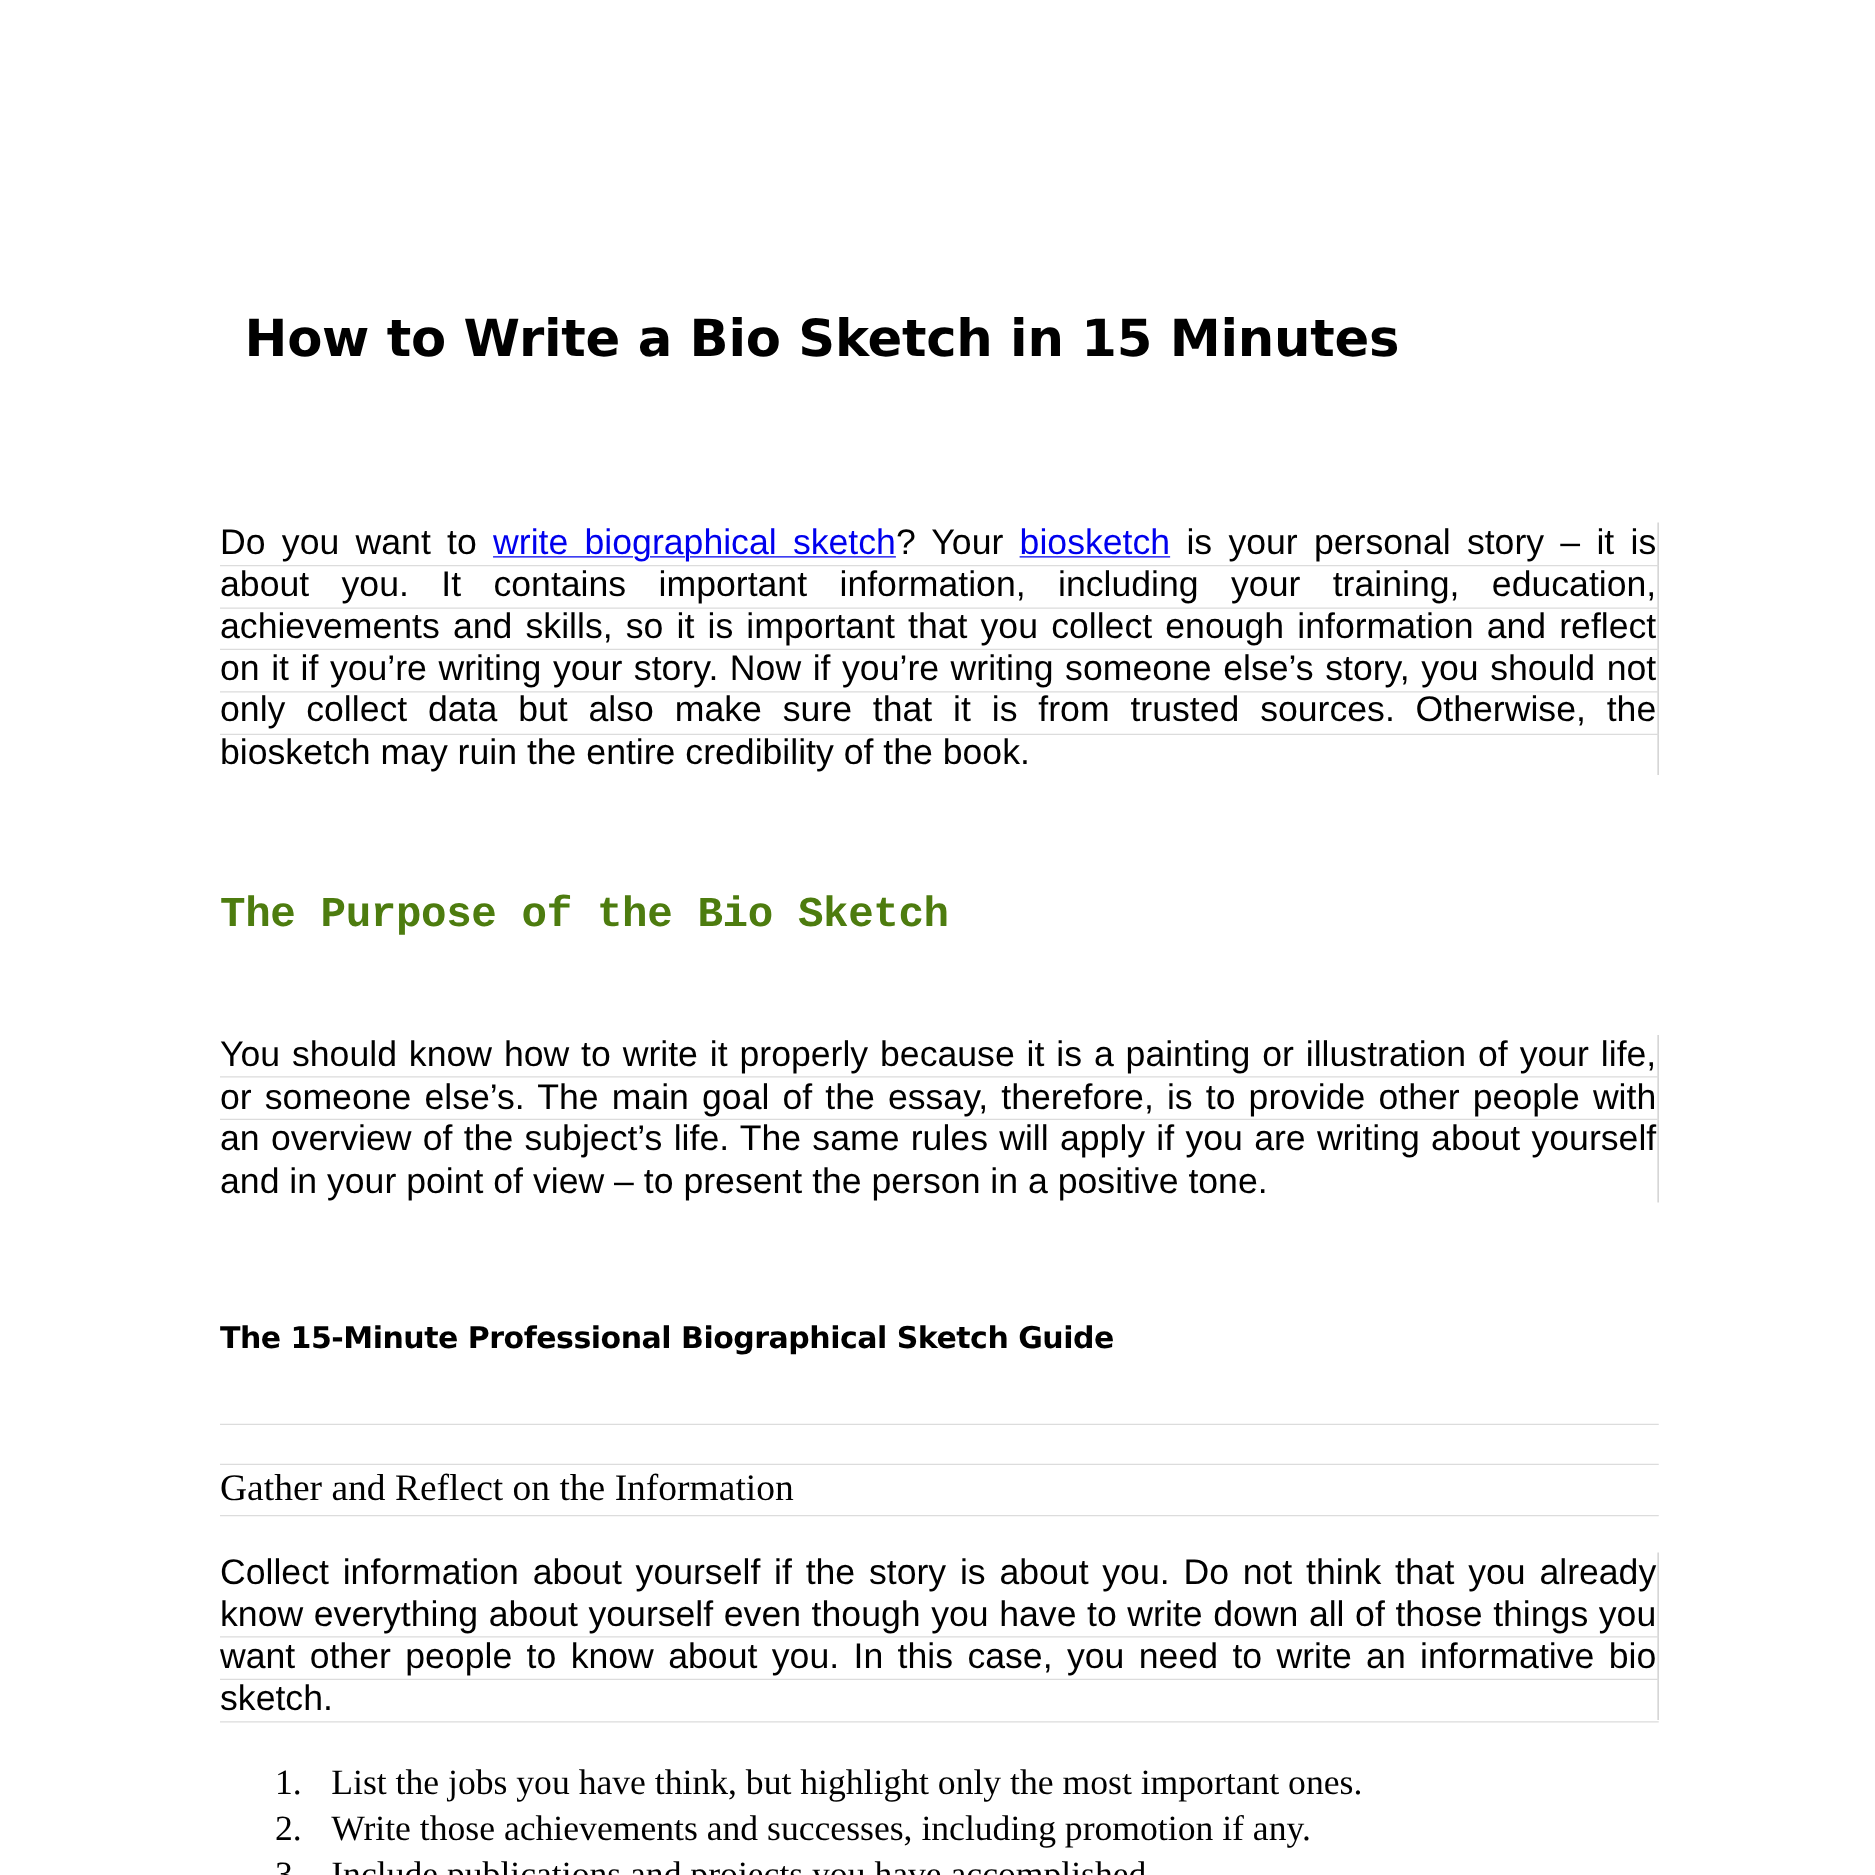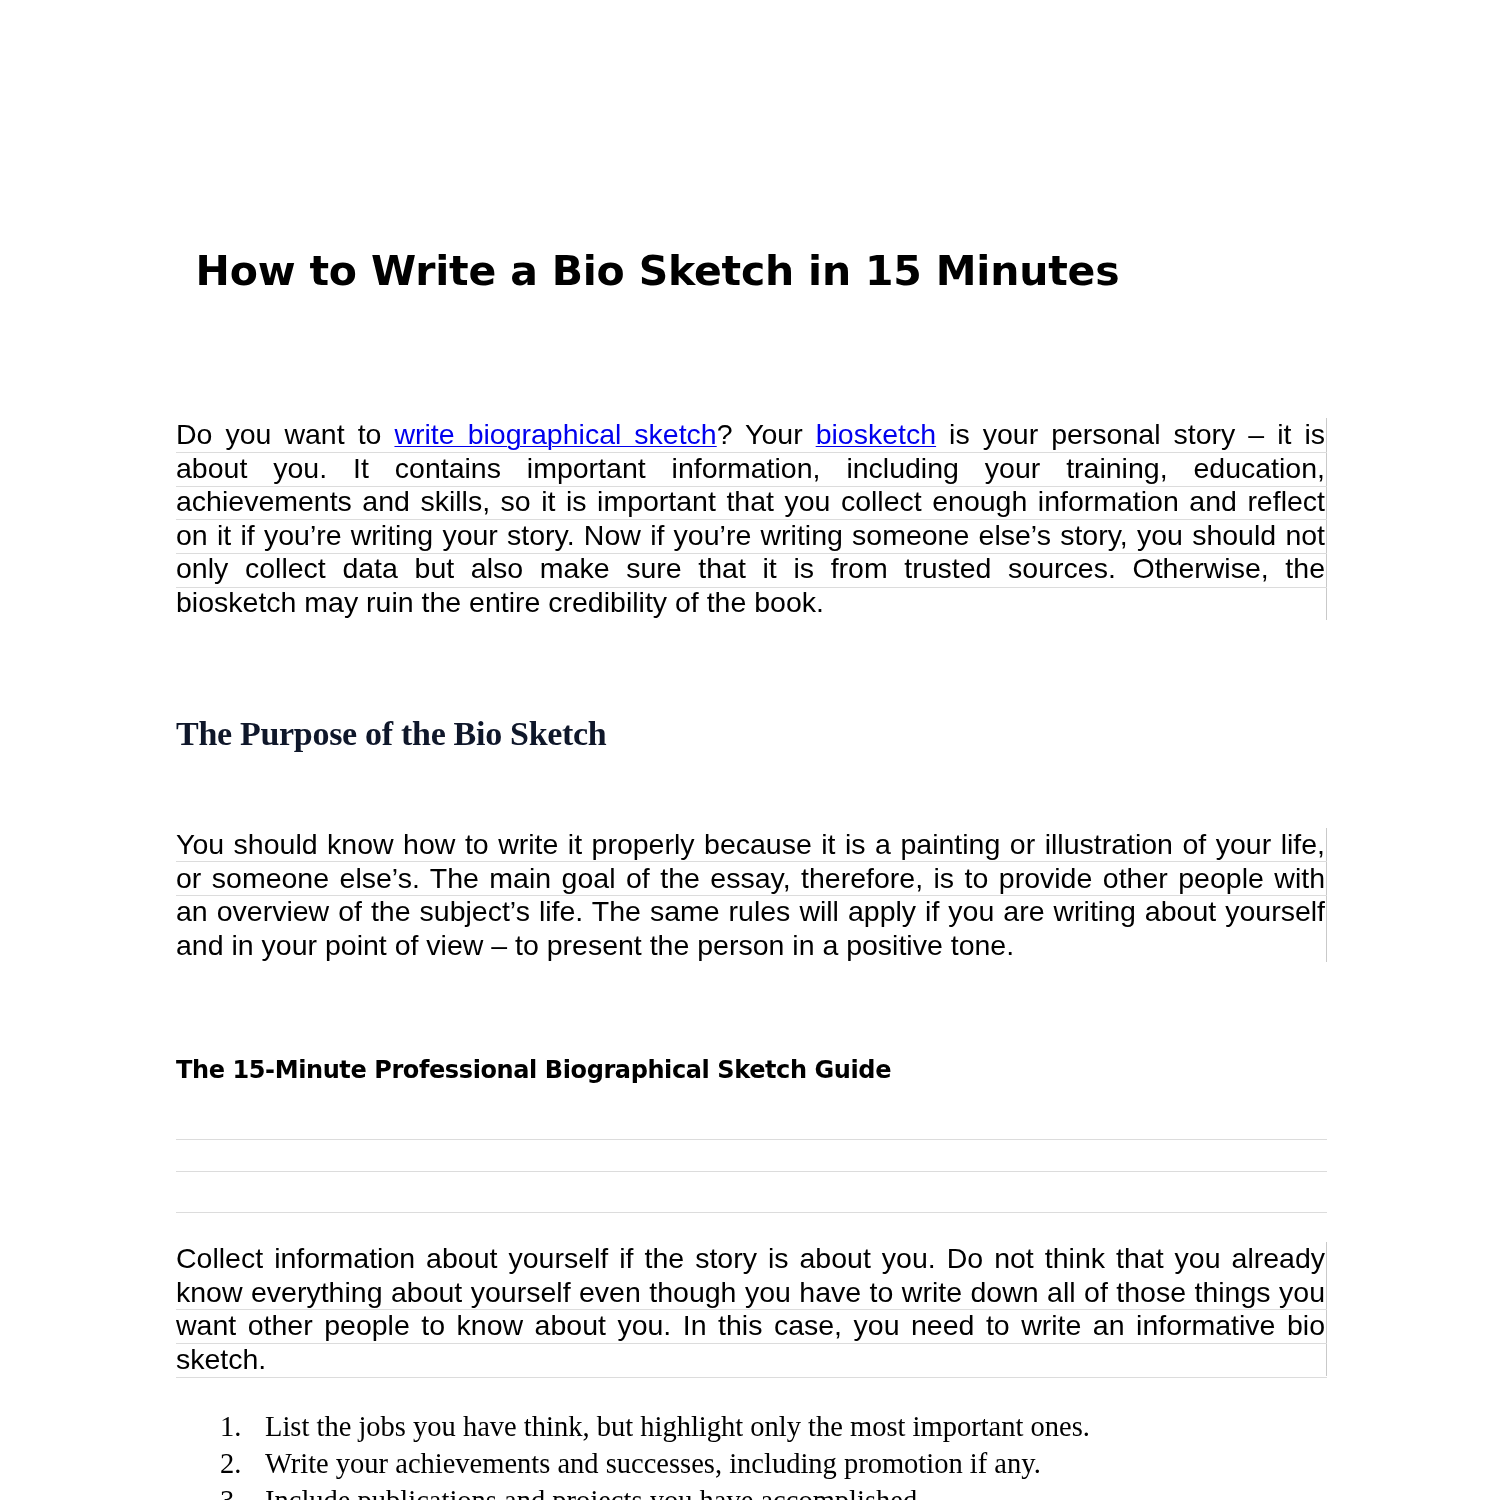--- a/index.html
+++ b/index.html
@@ -62,26 +62,26 @@
     font-size: 41px;
     line-height: 1.12;
     letter-spacing: -0.2px;
     color: #000000;
   }
 
   
   .h2 {
     position: absolute;
     left: 176px;
-    font-family: Liberation Serif, serif;
+    font-family: Liberation Mono, monospace;
     font-weight: bold;
     font-size: 34px;
     line-height: 1.15;
     letter-spacing: -0.3px;
-    color: #0f172a;
+    color: #4d7c0f;
     white-space: nowrap;
   }
 
   .h3 {
     position: absolute;
     left: 176px;
     font-family: "DejaVu Sans", sans-serif;
     font-weight: bold;
     font-size: 24px;
     line-height: 1.15;
@@ -169,28 +169,29 @@
   <div class="para blockframe" style="top: 828px;">You should know how to write it properly because it is a painting or illustration of your life, or someone else’s.  The main goal of the essay, therefore, is to provide other people with an overview of the subject’s life. The same rules will apply if you are writing about yourself and in your point of view – to present the person in a positive tone.</div>
 
   <div class="hrule" style="top: 861px;"></div>
   <div class="hrule" style="top: 895px;"></div>
 
   <h3 class="h3" style="top: 1033px;">The 15-Minute Professional Biographical Sketch Guide</h3>
 
   <div class="hrule" style="top: 1139px;"></div>
   <div class="hrule" style="top: 1171px;"></div>
 
+  <div class="subhead" style="top: 1174px;">Gather and Reflect on the Information</div>
 
   <div class="hrule" style="top: 1212px;"></div>
 
   <div class="para blockframe" style="top: 1242px;">Collect information about yourself if the story is about you. Do not think that you already know everything about yourself even though you have to write down all of those things you want other people to know about you.  In this case, you need to write an informative bio sketch.</div>
 
   <div class="hrule" style="top: 1309px;"></div>
   <div class="hrule" style="top: 1343px;"></div>
   <div class="hrule" style="top: 1377px;"></div>
 
   <ol class="numlist" style="top: 1408px;">
     <li><span class="marker">1.</span><span>List the jobs you have think, but highlight only the most important ones.</span></li>
-    <li><span class="marker">2.</span><span>Write your achievements and successes, including promotion if any.</span></li>
+    <li><span class="marker">2.</span><span>Write those achievements and successes, including promotion if any.</span></li>
     <li><span class="marker">3.</span><span>Include publications and projects you have accomplished.</span></li>
   </ol>
 
 </div>
 
 </body></html>

